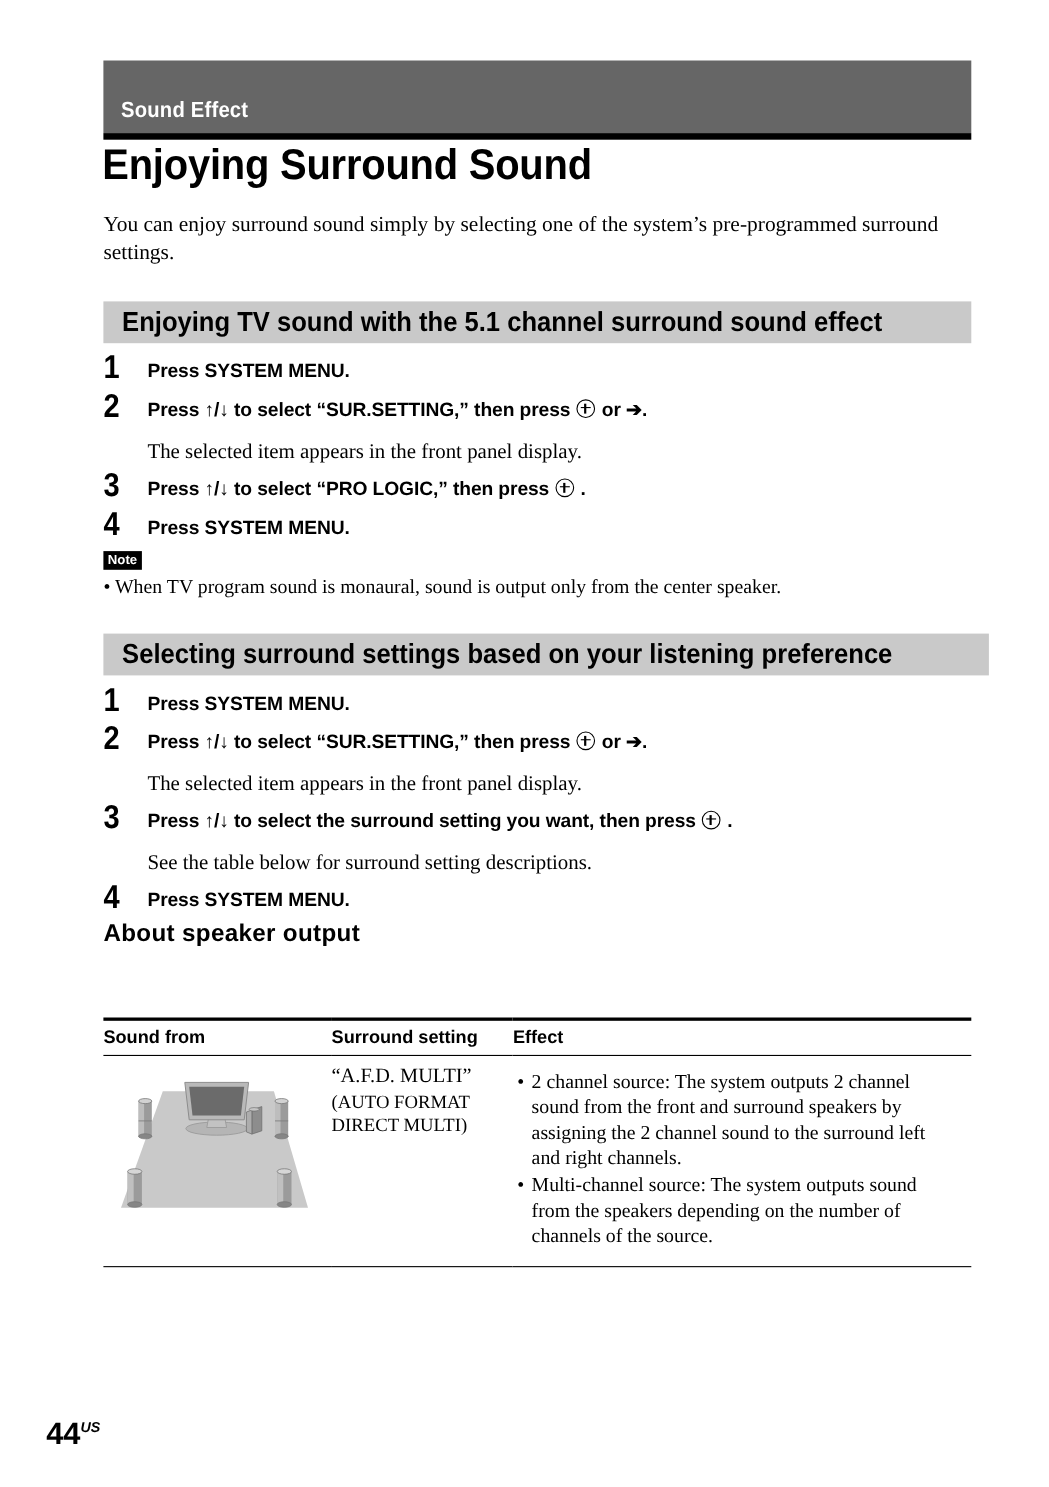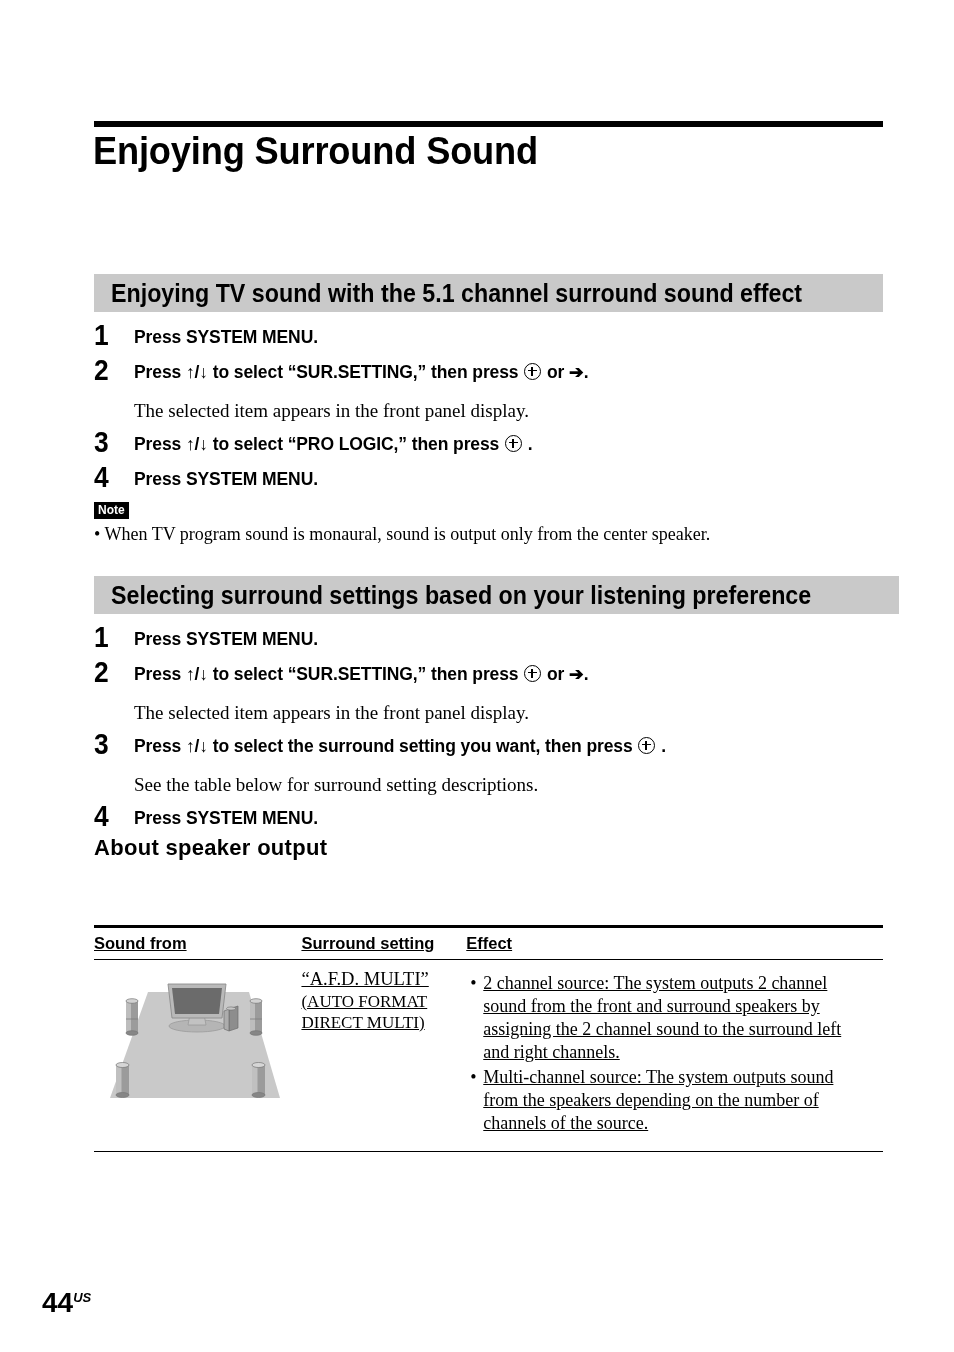--- a/index.html
+++ b/index.html
@@ -210,21 +210,20 @@
   }
 
   
   .spk-table {
     position: absolute;
     left: 94px;
     top: 925px;
     width: 789px;
     border-top: 3px solid #000;
     border-collapse: collapse;
-    text-decoration: underline;
   }
   .spk-table thead th {
     font-family: "Liberation Sans", sans-serif;
     font-weight: bold;
     font-size: 16.5px;
     text-align: left;
     padding: 6px 0 6px 0;
     border-bottom: 1.6px solid #000;
   }
   .spk-table tbody td {
@@ -284,24 +283,28 @@
     font-weight: bold;
     vertical-align: super;
     font-style: italic;
   }
 </style>
 </head>
 <body>
 
 <div class="page">
 
+  <div class="chapter-band">
+    <div class="chapter-band-label">Sound Effect</div>
+  </div>
   <div class="chapter-rule"></div>
 
   <div class="main-title">Enjoying Surround Sound</div>
 
+  <div class="intro">You can enjoy surround sound simply by selecting one of the system’s pre-programmed surround settings.</div>
 
   <div class="section-bar" id="section-bar-1">
     <div class="section-bar-label">Enjoying TV sound with the 5.1 channel surround sound effect</div>
   </div>
 
   <div class="steps" id="steps-1">
 
     <div class="step">
       <div class="step-num">1</div>
       <div class="step-body">

